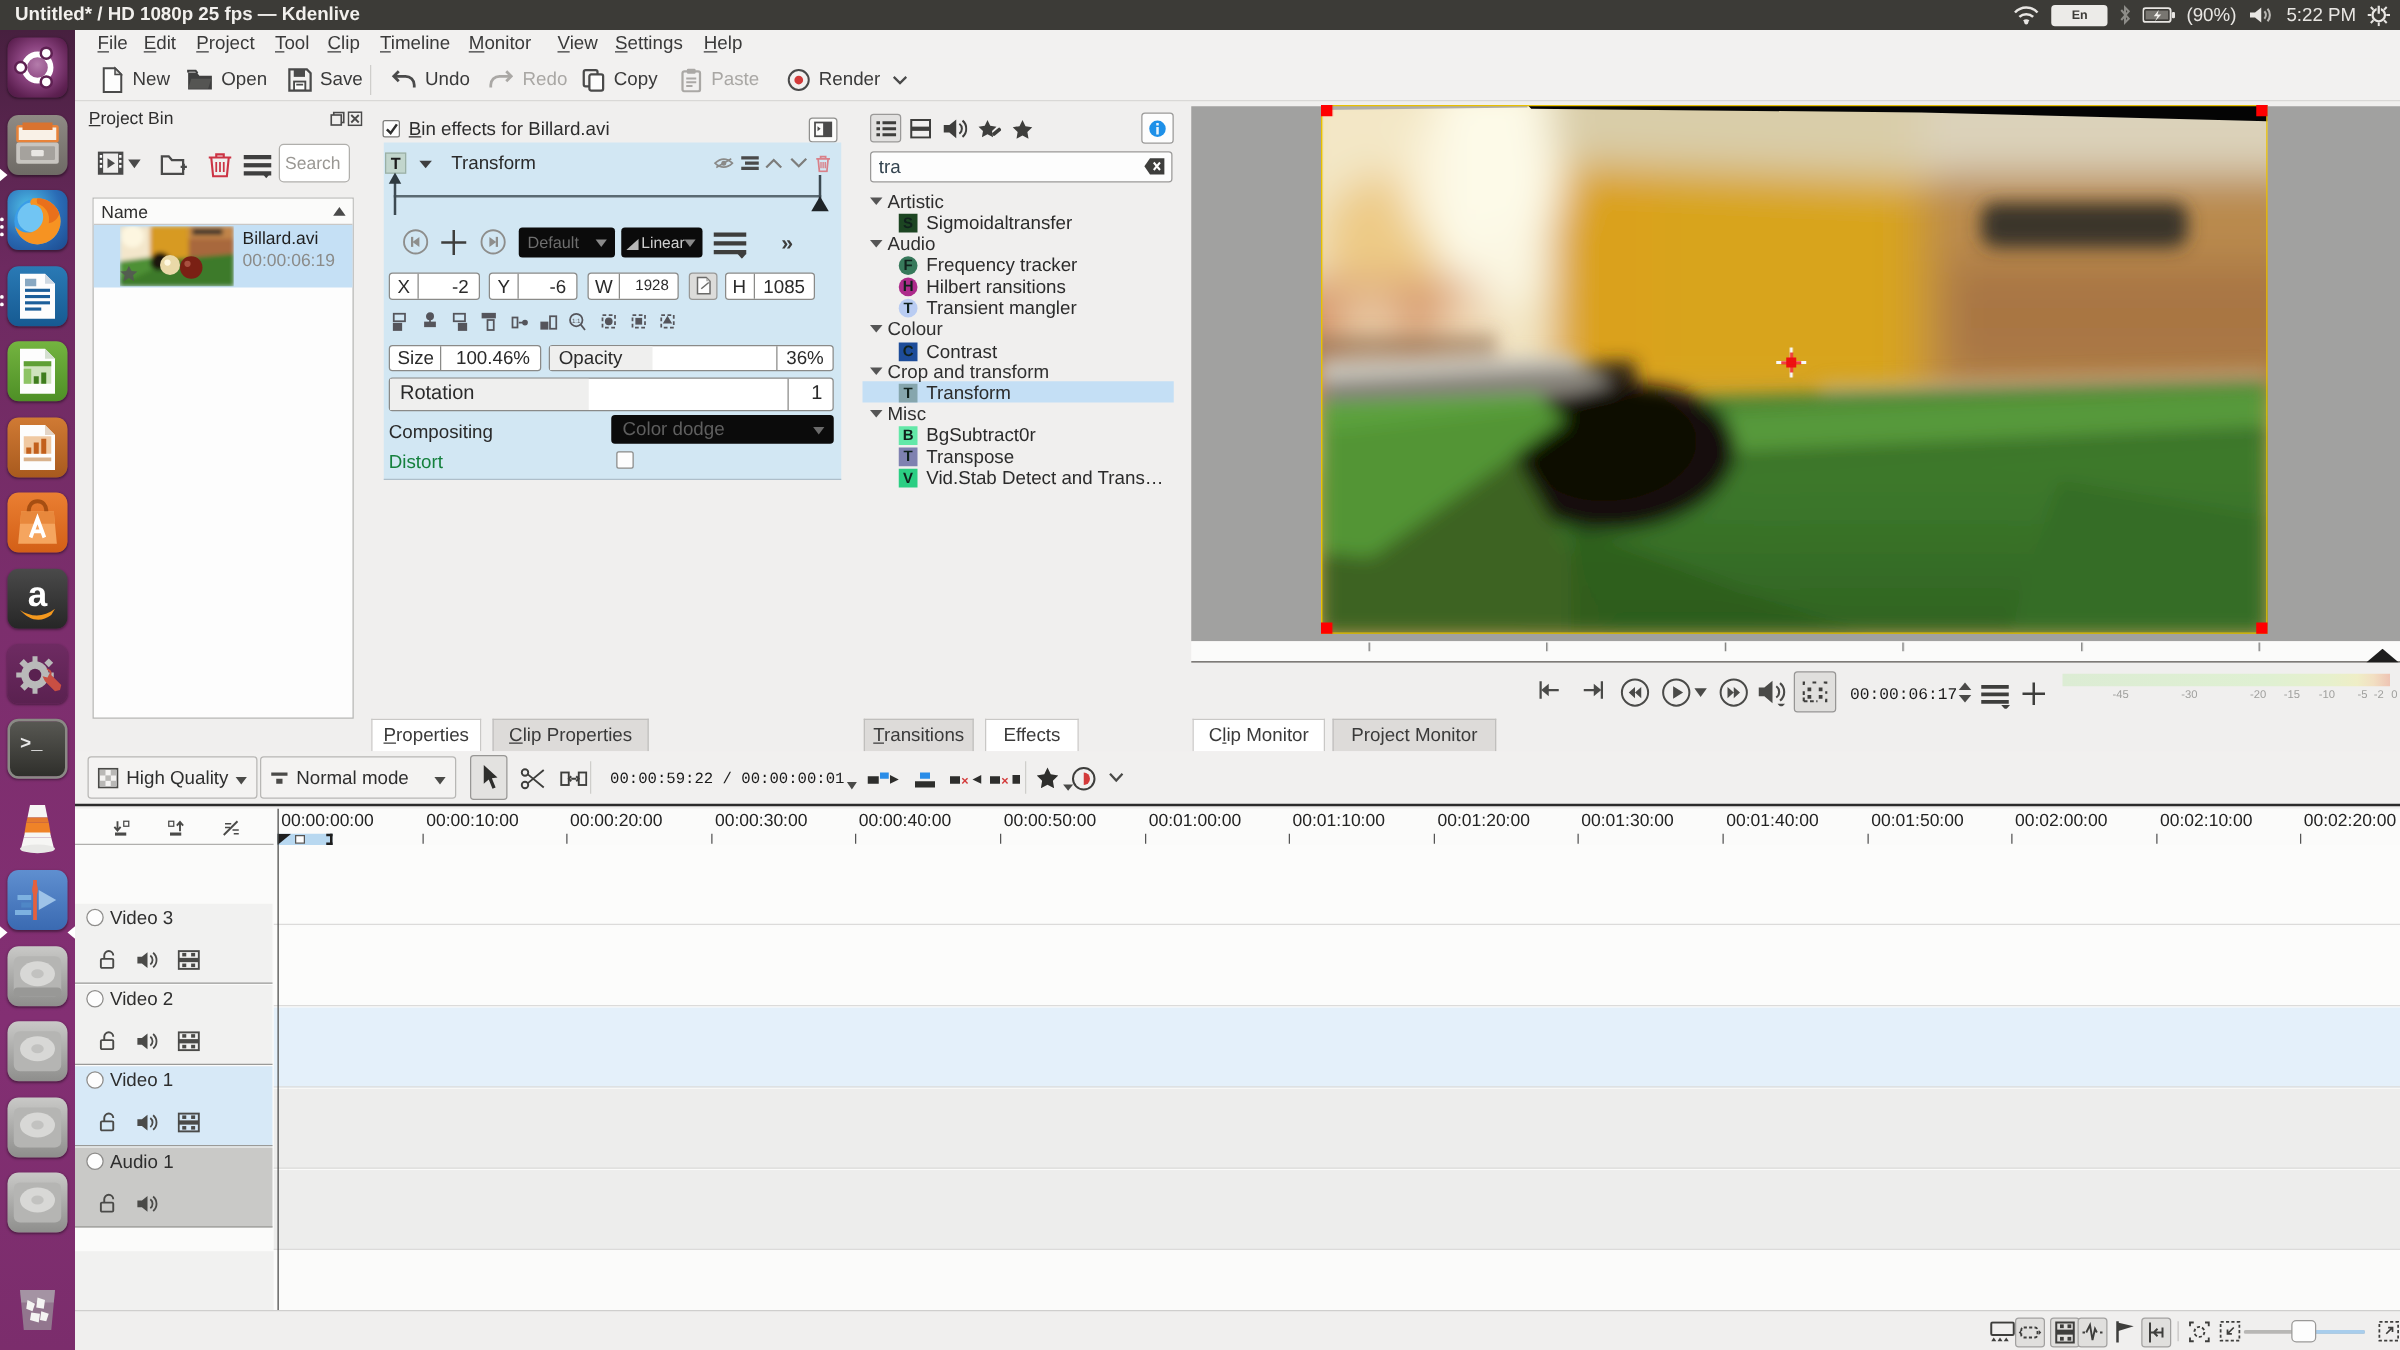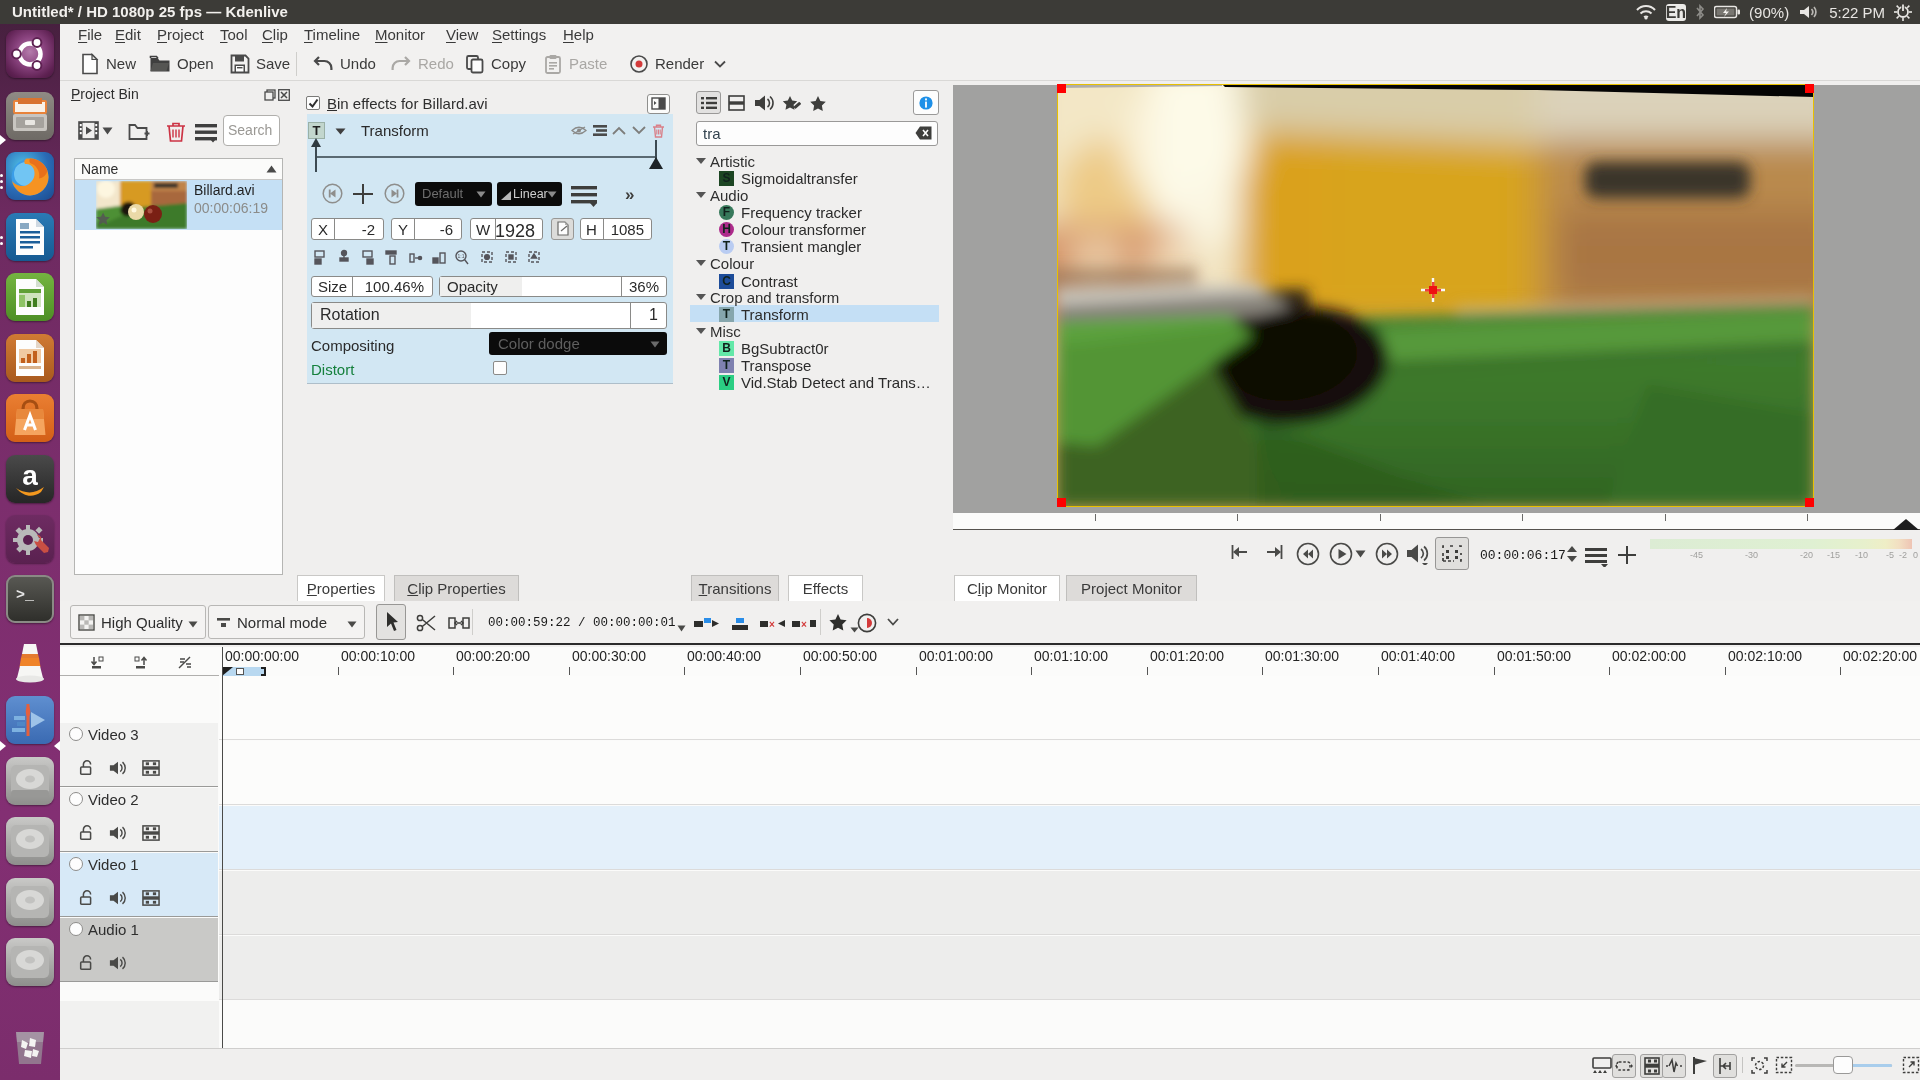--- a/index.html
+++ b/index.html
@@ -59,21 +59,21 @@
  <div class="title">Untitled* / HD 1080p 25 fps — Kdenlive</div>
  <div class="tray">
   <svg width="22" height="16" viewBox="0 0 22 16">
         <g fill="none" stroke="#e8e6e3" stroke-width="2">
           <path d="M2 6 a12 12 0 0 1 18 0" fill="none"></path>
           <path d="M5.5 9.5 a8 8 0 0 1 11 0"></path>
           <path d="M9 13 a4 4 0 0 1 4 0"></path>
         </g>
         <circle cx="11" cy="14" r="1.6" fill="#e8e6e3"></circle>
       </svg>
-  <span style="background:#ecebe8;color:#3c3b37;font-weight:bold;font-size:16px;border-radius:3px;padding:0 0;line-height:17px;">En</span>
+  <span style="background:#ecebe8;color:#3c3b37;font-weight:bold;font-size:10px;border-radius:3px;padding:0 16px;line-height:17px;">En</span>
   <svg width="10" height="16" viewBox="0 0 10 16">
         <path d="M2 4 L8 11 L5 14 L5 2 L8 5 L2 12" stroke="#8d8c88" stroke-width="1.6" fill="none"></path>
       </svg>
   <svg width="26" height="14" viewBox="0 0 26 14">
         <rect x="0.5" y="1.5" width="22" height="11" rx="2" fill="none" stroke="#e8e6e3" stroke-width="1.5"></rect>
         <rect x="2.5" y="3.5" width="18" height="7" fill="#787671"></rect>
         <rect x="23.5" y="4.5" width="2.5" height="5" rx="1" fill="#e8e6e3"></rect>
         <path d="M13 3 L9 8 L12 8 L10 12 L15 6.5 L12 6.5 Z" fill="#f4f2ef"></path>
       </svg>
   <span>(90%)</span>
@@ -551,21 +551,21 @@
       <span style="position:absolute;right:8px;top:2px;font-size:15px;color:#2a2a2a;">-2</span>
     </div>
  <div class="wbox" style="left:96px;top:137px;width:71px;height:22px;">
       <span style="position:absolute;left:6px;top:2px;font-size:15px;color:#2a2a2a;">Y</span>
       <div style="position:absolute;left:22px;top:0;width:1px;height:20px;background:#8a8a88;"></div>
       <span style="position:absolute;right:8px;top:2px;font-size:15px;color:#2a2a2a;">-6</span>
     </div>
  <div class="wbox" style="left:175px;top:137px;width:73px;height:22px;">
       <span style="position:absolute;left:5px;top:2px;font-size:15px;color:#2a2a2a;">W</span>
       <div style="position:absolute;left:24px;top:0;width:1px;height:20px;background:#8a8a88;"></div>
-      <span style="position:absolute;right:7px;top:2px;font-size:18px;color:#2a2a2a;">1928</span>
+      <span style="position:absolute;right:7px;top:2px;font-size:12px;color:#2a2a2a;">1928</span>
     </div>
  <div style="position:absolute;left:256px;top:137px;width:23px;height:22px;background:#dcdcda;border:1px solid #989896;border-radius:3px;"><svg width="21" height="20" viewBox="0 0 21 20">
         <path d="M6 3 h7 l3 3 v10 h-10 z" fill="#fdfdfd" stroke="#6a6a68" stroke-width="1.2"></path>
         <path d="M13 3 l3 3 h-3 z" fill="#b0b0ae"></path>
         <path d="M9 12 l6 -5" stroke="#6a6a68" stroke-width="1.2"></path>
       </svg></div>
  <div class="wbox" style="left:285px;top:137px;width:72px;height:22px;">
       <span style="position:absolute;left:5px;top:2px;font-size:15px;color:#2a2a2a;">H</span>
       <div style="position:absolute;left:22px;top:0;width:1px;height:20px;background:#8a8a88;"></div>
       <span style="position:absolute;right:7px;top:2px;font-size:15px;color:#2a2a2a;">1085</span>
@@ -697,21 +697,21 @@
  <div id="fxtree">
  <div class="tri-down" style="left:16px;top:77px;"></div>
  <div class="cat" style="top:72px;">Artistic</div>
  <div class="badge" style="top:90px;background:#1c4522;">S</div>
  <div class="fxitem" style="top:89px;">Sigmoidaltransfer</div>
  <div class="tri-down" style="left:16px;top:111px;"></div>
  <div class="cat" style="top:106px;">Audio</div>
  <div class="badge" style="top:124px;background:#37795b;border-radius:50%;">F</div>
  <div class="fxitem" style="top:123px;">Frequency tracker</div>
  <div class="badge" style="top:141px;background:#ad2b8b;border-radius:50%;">H</div>
- <div class="fxitem" style="top:140px;">Colour transformer</div>
+ <div class="fxitem" style="top:140px;">Hilbert ransitions</div>
  <div class="badge" style="top:158px;background:#b9ccf2;border-radius:50%;">T</div>
  <div class="fxitem" style="top:157px;">Transient mangler</div>
  <div class="tri-down" style="left:16px;top:179px;"></div>
  <div class="cat" style="top:174px;">Colour</div>
  <div class="badge" style="top:193px;background:#1d4c99;">C</div>
  <div class="fxitem" style="top:192px;">Contrast</div>
  <div class="tri-down" style="left:16px;top:213px;"></div>
  <div class="cat" style="top:208px;">Crop and transform</div>
  <div class="badge" style="top:226px;background:#86a6ad;">T</div>
  <div class="fxitem" style="top:225px;">Transform</div>

